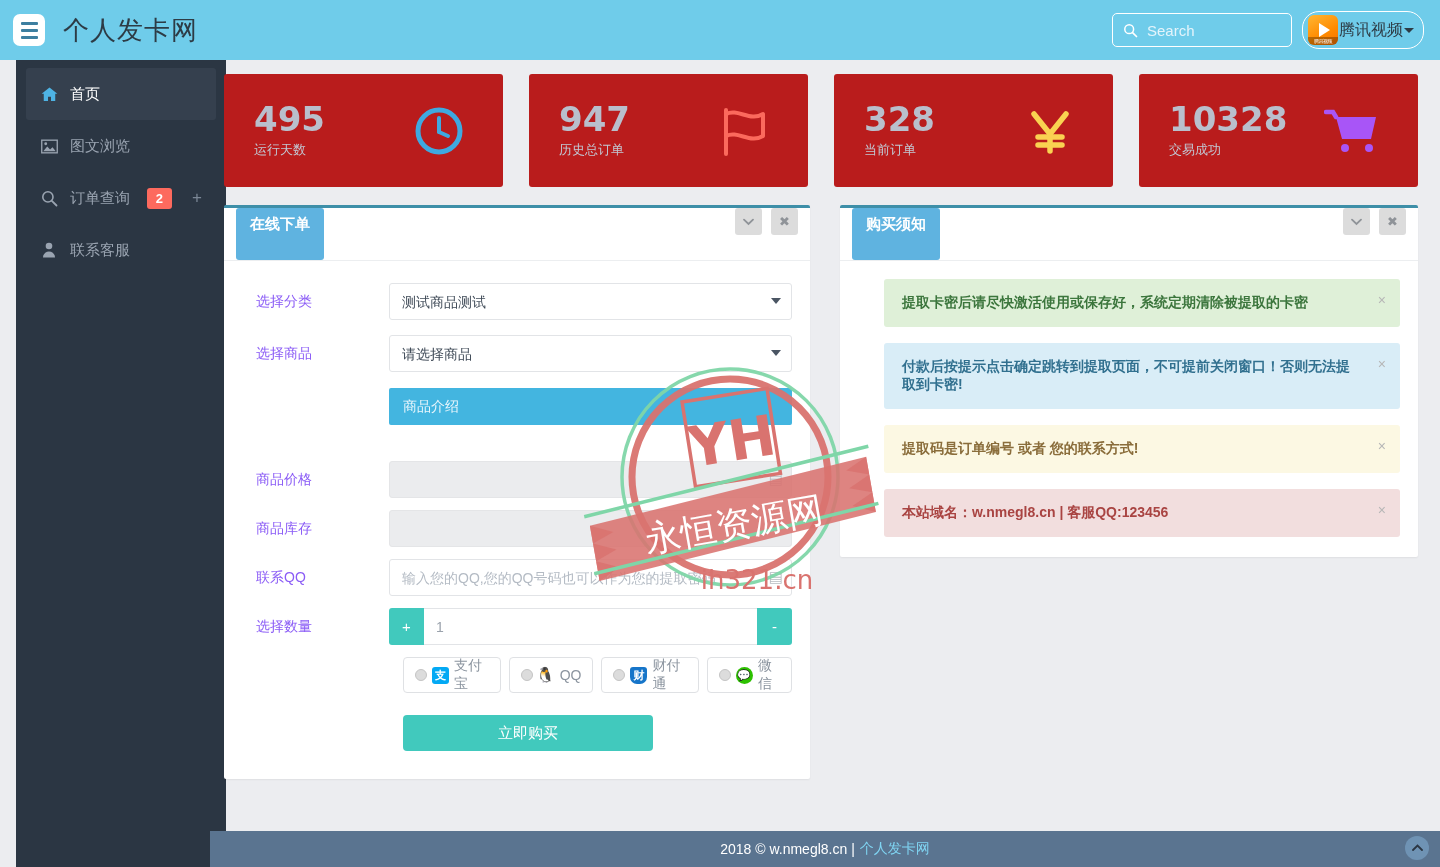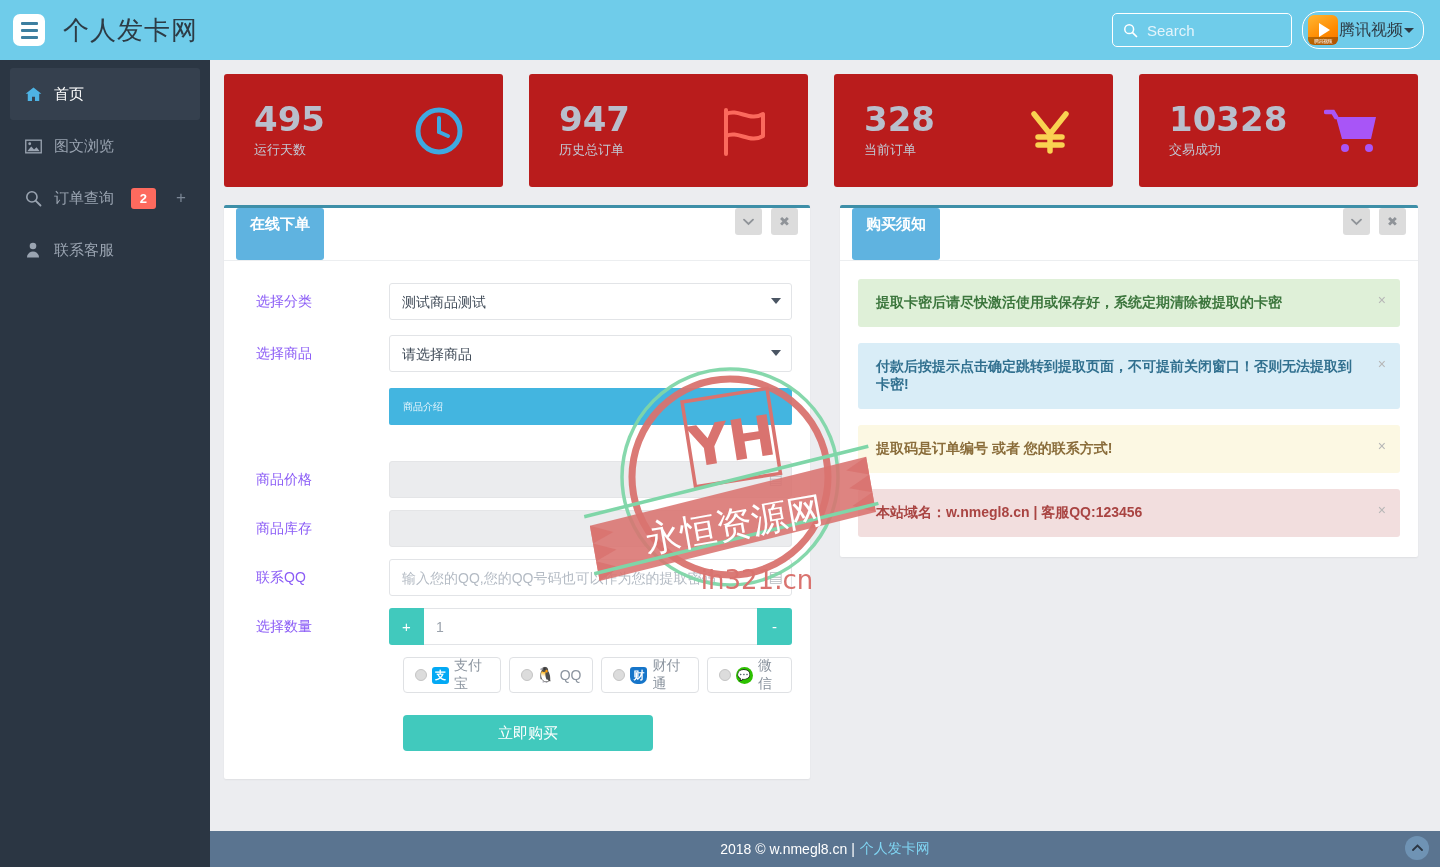--- a/index.html
+++ b/index.html
@@ -65,21 +65,21 @@
     display: flex; align-items: center; justify-content: center; letter-spacing: -0.5px;
   }
   .video-name { font-size: 16px; color: #2d3b45; }
   .caret-down {
     width: 0; height: 0; border-left: 5px solid transparent; border-right: 5px solid transparent;
     border-top: 5px solid #2d3b45;
   }
 
   
   .sidebar {
-    position: absolute; top: 60px; left: 0; width: 210px; height: 807px;
+    position: absolute; top: 60px; left: 16px; width: 210px; height: 807px;
     background: #2b3643;
   }
   .side-item {
     height: 52px; margin: 0 10px; padding: 0 14px;
     display: flex; align-items: center; gap: 12px;
     color: #9aa4b1; font-size: 15px; cursor: pointer; border-radius: 3px;
   }
   .side-item.active { background: #35404e; color: #ffffff; margin-top: 8px; }
   .side-ico { width: 18px; display: flex; align-items: center; justify-content: center; flex: none; }
   .badge {
@@ -135,21 +135,21 @@
     appearance: none; outline: none; font-family: "Liberation Sans", sans-serif;
   }
   .sel-arrow {
     position: absolute; right: 11px; top: 15px;
     width: 0; height: 0; border-left: 5px solid transparent; border-right: 5px solid transparent;
     border-top: 6px solid #4a5563; pointer-events: none;
   }
   .intro-bar {
     height: 37px; background: #43b5e0; border-radius: 2px;
     display: flex; align-items: center; padding: 0 14px;
-    color: #e9f6fc; font-size: 10px; cursor: pointer;
+    color: #e9f6fc; font-size: 14px; cursor: pointer;
   }
   .inp {
     width: 100%; height: 37px; border: 1px solid #e2e4e7; border-radius: 3px;
     padding: 0 32px 0 12px; font-size: 14px; color: #5b6979; outline: none;
     font-family: "Liberation Sans", sans-serif; background: #ffffff;
   }
   .inp::placeholder { color: #b4bbc4; }
   .inp.disabled { background: #ebecee; border-color: #e4e5e7; }
   .inp-wrap { position: relative; }
   .inp-ico {
@@ -191,21 +191,21 @@
 
   .buy-btn {
     display: block; width: 250px; height: 36px; margin: 22px 0 0 161px;
     background: #41c9bd; color: #ffffff; border: none; border-radius: 4px;
     font-size: 15px; cursor: pointer; font-family: "DejaVu Sans", sans-serif;
   }
 
   
   .alert {
     border-radius: 3px; padding: 15px 38px 15px 18px; margin-bottom: 16px;
-    font-size: 14px; font-weight: bold; position: relative;
+    font-size: 14px; font-weight: bold; position: relative; margin-left: 26px;
   }
   .alert-x {
     position: absolute; right: 14px; top: 13px; color: #b6b6b6; font-size: 14px;
     cursor: pointer; font-weight: normal;
   }
   .a-green  { background: #dff0d8; color: #3c763d; }
   .a-blue   { background: #d9edf7; color: #31708f; }
   .a-yellow { background: #fcf8e3; color: #8a6d3b; }
   .a-red    { background: #f2dede; color: #a94442; }
 

